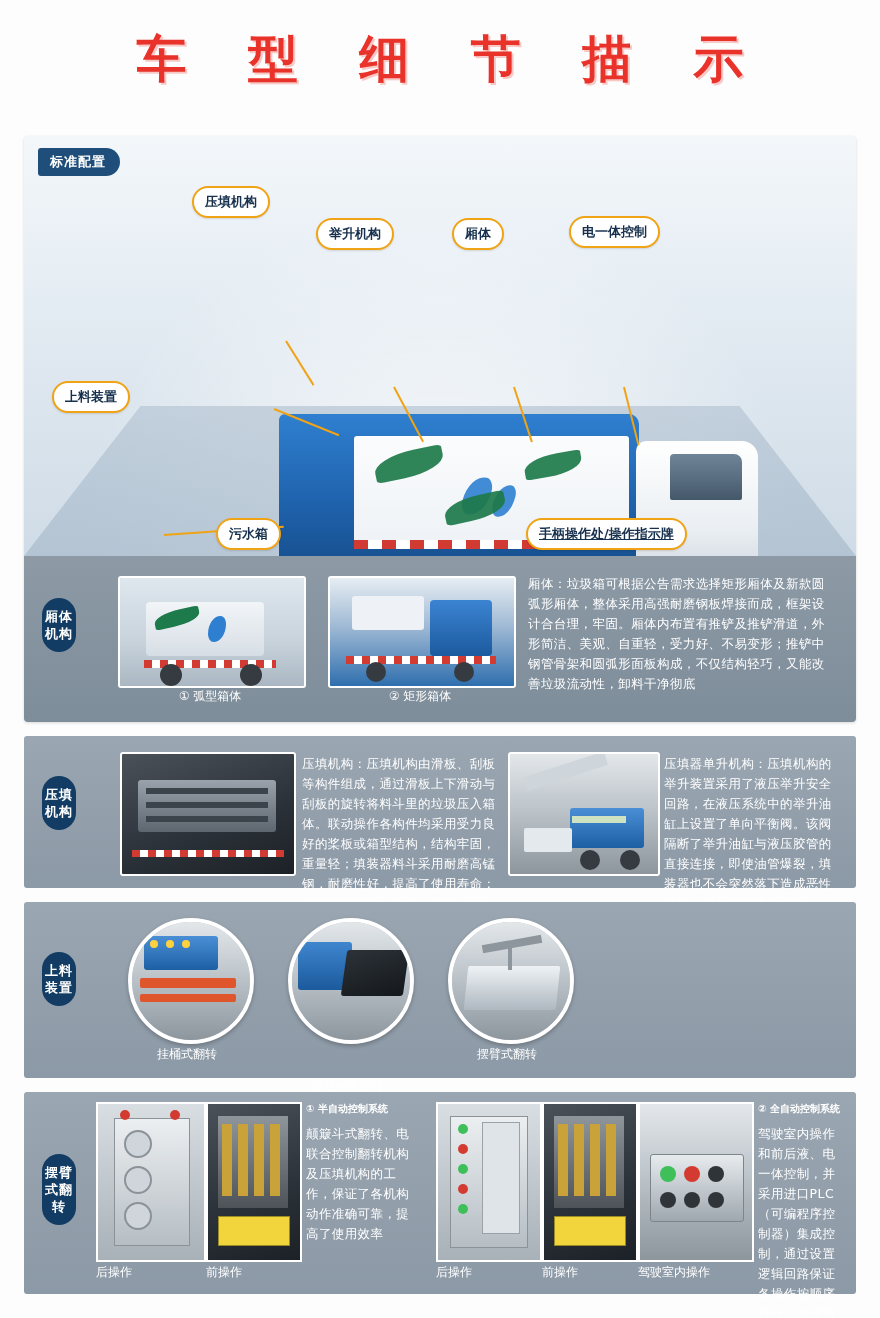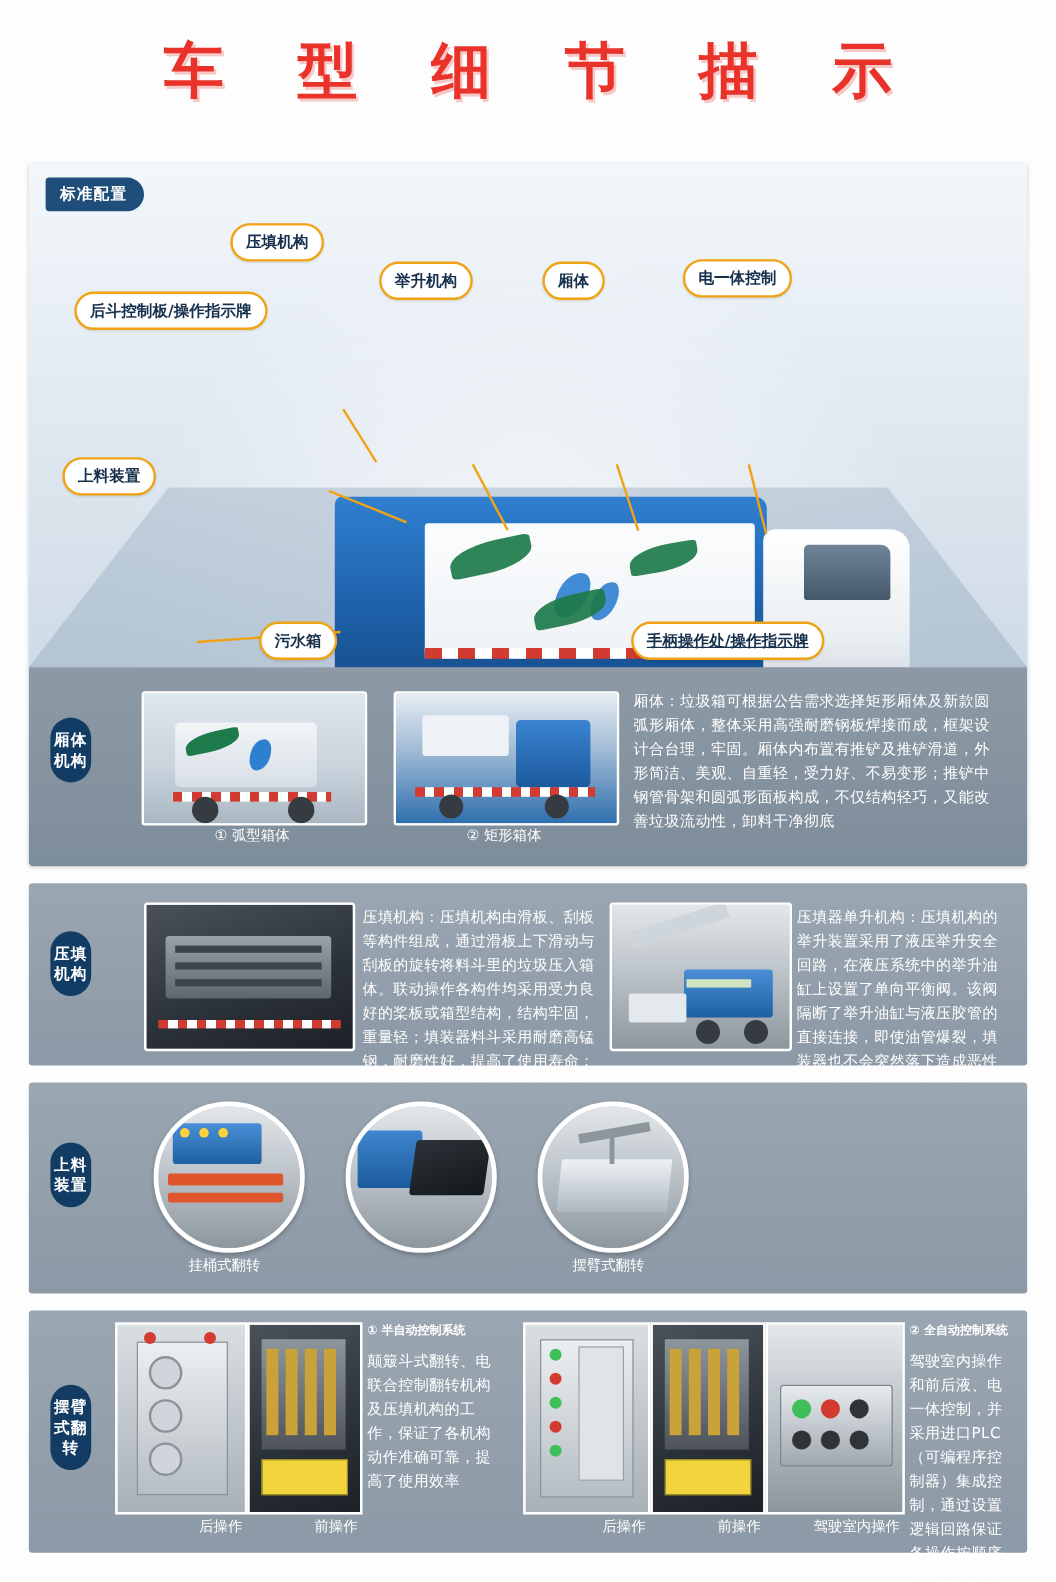--- a/index.html
+++ b/index.html
@@ -263,21 +263,21 @@
   .panel-photo {
     position: absolute;
     border: 2px solid #ffffff;
     background: #cdd6dd;
     overflow: hidden;
   }
   .cap-small {
     position: absolute;
     font-size: 12px;
     color: #ffffff;
-    text-align: right;
+    text-align: left;
   }
   .sys-title {
     position: absolute;
     font-size: 10px;
     color: #ffffff;
     font-weight: bold;
   }
 
   
   .ph-truck-a {
@@ -342,21 +342,20 @@
     <div class="leader" style="left:600px; top:250px; width:60px; transform:rotate(76deg);"></div>
     <div class="leader" style="left:250px; top:272px; width:70px; transform:rotate(22deg);"></div>
     <div class="leader" style="left:140px; top:398px; width:120px; transform:rotate(-4deg);"></div>
     <div class="leader" style="left:268px; top:430px; width:56px; transform:rotate(72deg);"></div>
     <div class="leader" style="left:578px; top:446px; width:70px; transform:rotate(62deg);"></div>
 
     <div class="callout" style="left:168px; top:50px;">压填机构</div>
     <div class="callout" style="left:292px; top:82px;">举升机构</div>
     <div class="callout" style="left:428px; top:82px;">厢体</div>
     <div class="callout" style="left:545px; top:80px;">电一体控制</div>
-    <div class="callout" style="left:38px; top:107px;">后斗控制板/操作指示牌</div>
     <div class="callout" style="left:28px; top:245px;">上料装置</div>
     <div class="callout" style="left:192px; top:382px;">污水箱</div>
     <div class="callout" style="left:502px; top:382px;text-decoration:underline;">手柄操作处/操作指示牌</div>
 
     <div class="sub-panel">
       <div class="side-tab" style="top:42px;">厢体机构</div>
 
       <div class="thumb" style="left:94px; top:20px; width:184px; height:108px;">
         <div class="ph-truck-a"></div>
         <div class="mini" style="left:26px; top:24px; width:118px; height:54px; background:linear-gradient(180deg,#f2f5f8,#d6dee5); border-radius:4px;"></div>

